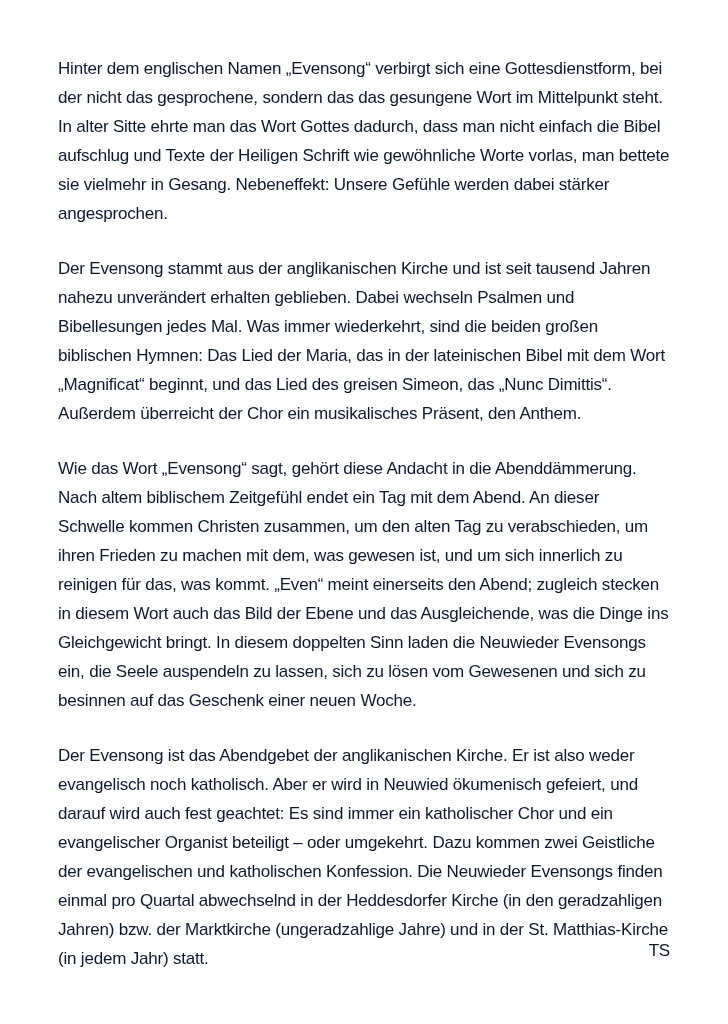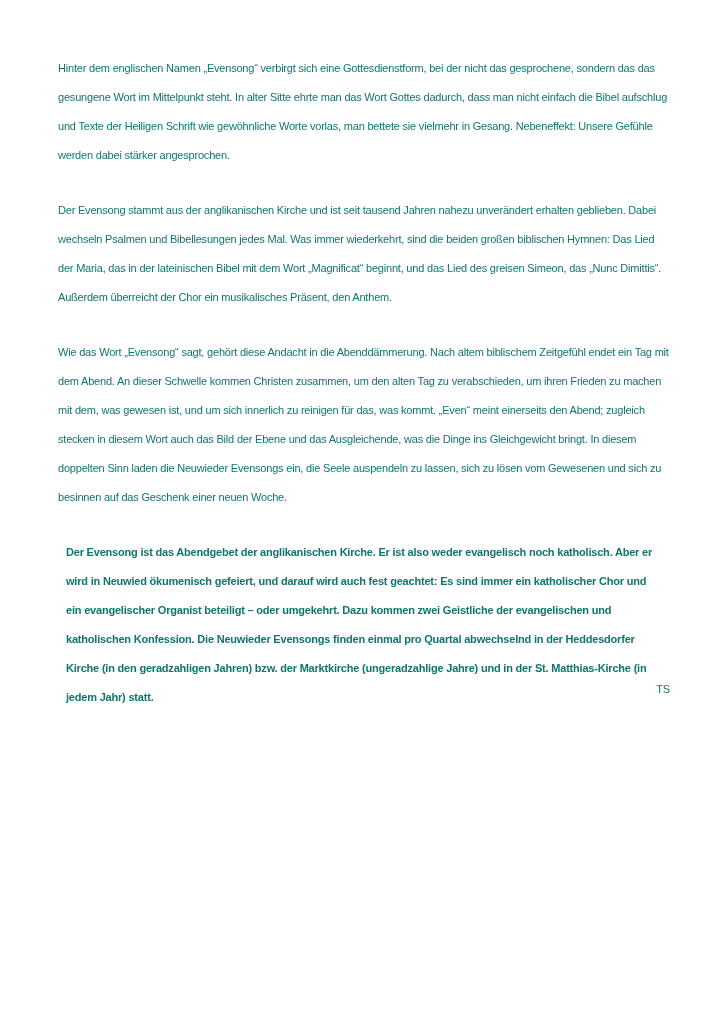--- a/index.html
+++ b/index.html
@@ -17,37 +17,36 @@
     width: 728px;
     height: 1024px;
     background: #ffffff;
   }
   .content {
     position: absolute;
     left: 58px;
     top: 54px;
     width: 612px;
     font-family: "Liberation Sans", sans-serif;
-    font-size: 11px;
+    font-size: 17px;
     line-height: 29px;
     letter-spacing: -0.2px;
-    color: #0f766e;
+    color: #0f172a;
     text-align: left;
   }
   .para {
     margin: 0 0 26px 0;
     padding: 0;
   }
   .para-wrap {
     position: relative;
     margin: 0;
   }
   .para-wrap .para {
-    margin: 8px;
-    font-weight: bold;
+    margin: 0;
   }
   .signature {
     position: absolute;
     right: 0;
     bottom: 8px;
     line-height: 29px;
   }
 </style>
 </head>
 <body>

